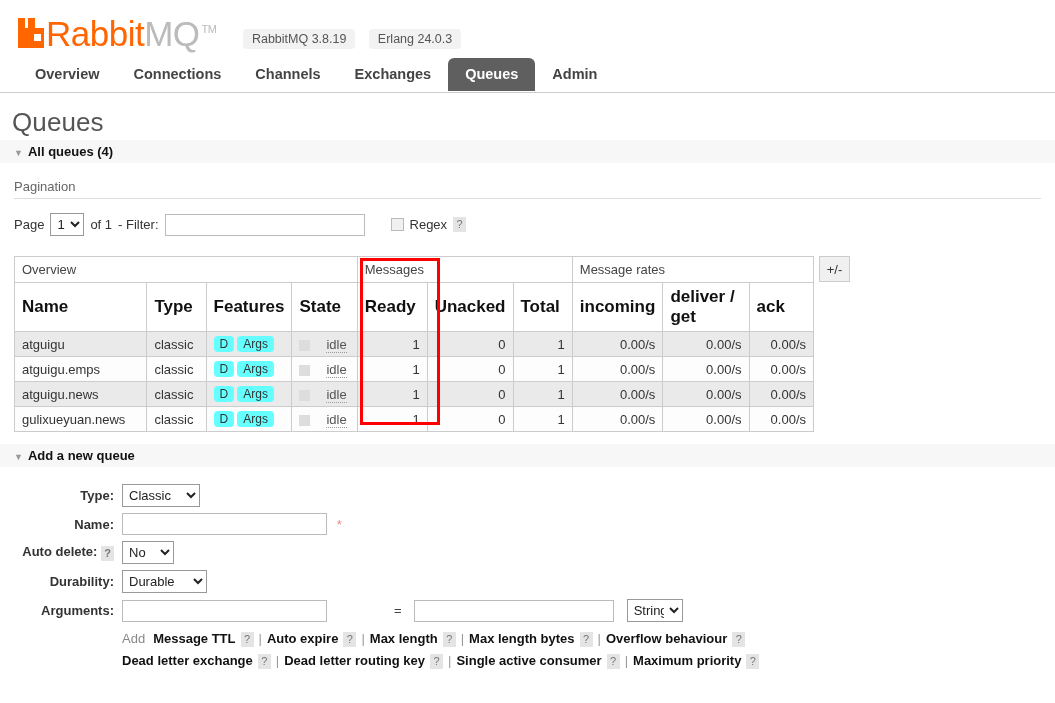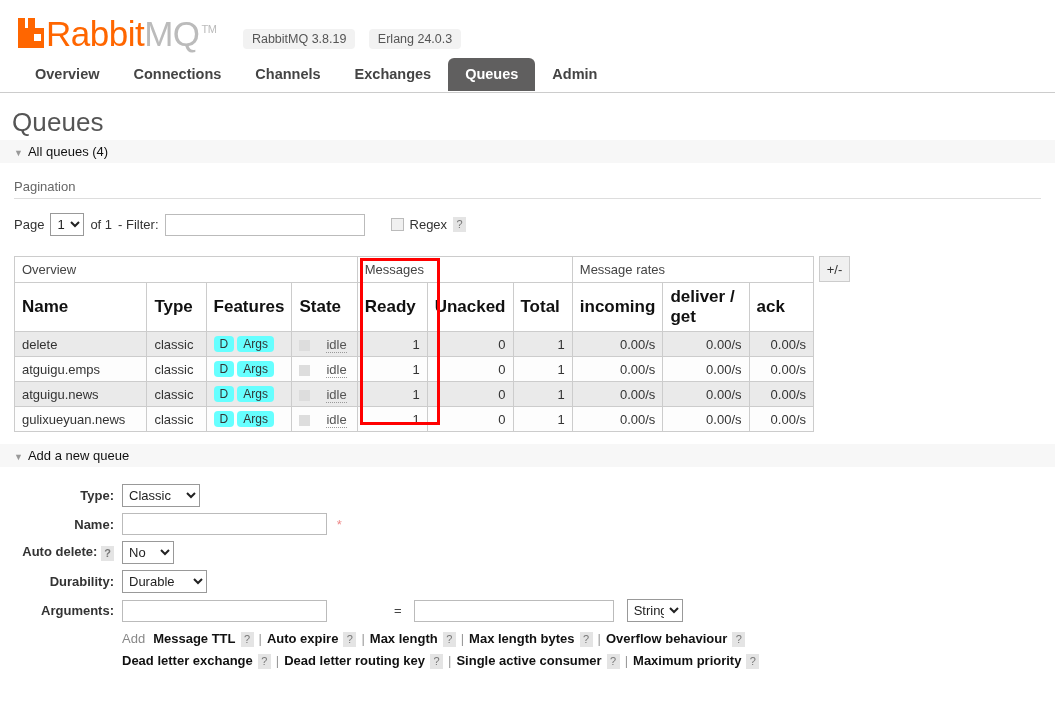--- a/index.html
+++ b/index.html
@@ -105,21 +105,21 @@
     font-size: 26px;
     font-weight: 400;
     color: #555;
     margin: 14px 0 2px 12px;
     letter-spacing: 0.1px;
   }
   .section-bar {
     background: #f7f7f7;
     padding: 4px 0 4px 14px;
     font-size: 13px;
-    font-weight: normal;
+    font-weight: bold;
     color: #111;
     cursor: pointer;
   }
   .tri {
     display: inline-block;
     color: #999;
     font-size: 9px;
     margin-right: 5px;
     vertical-align: middle;
   }
@@ -355,21 +355,21 @@
         <th class="num" style="width:72px">Ready</th>
         <th class="num" style="width:62px">Unacked</th>
         <th class="num" style="width:62px">Total</th>
         <th class="num" style="width:72px">incoming</th>
         <th class="num" style="width:95px">deliver / get</th>
         <th class="num" style="width:72px">ack</th>
       </tr>
       </tbody>
         <tbody>
           <tr class="odd">
-            <td class="name">delete</td>
+            <td class="name">atguigu</td>
             <td>classic</td>
             <td><span class="chip">D</span><span class="chip">Args</span></td>
             <td><span class="state-sq"></span><span class="idle">idle</span></td>
             <td class="num">1</td>
             <td class="num">0</td>
             <td class="num">1</td>
             <td class="num">0.00/s</td>
             <td class="num">0.00/s</td>
             <td class="num">0.00/s</td>
           </tr>

